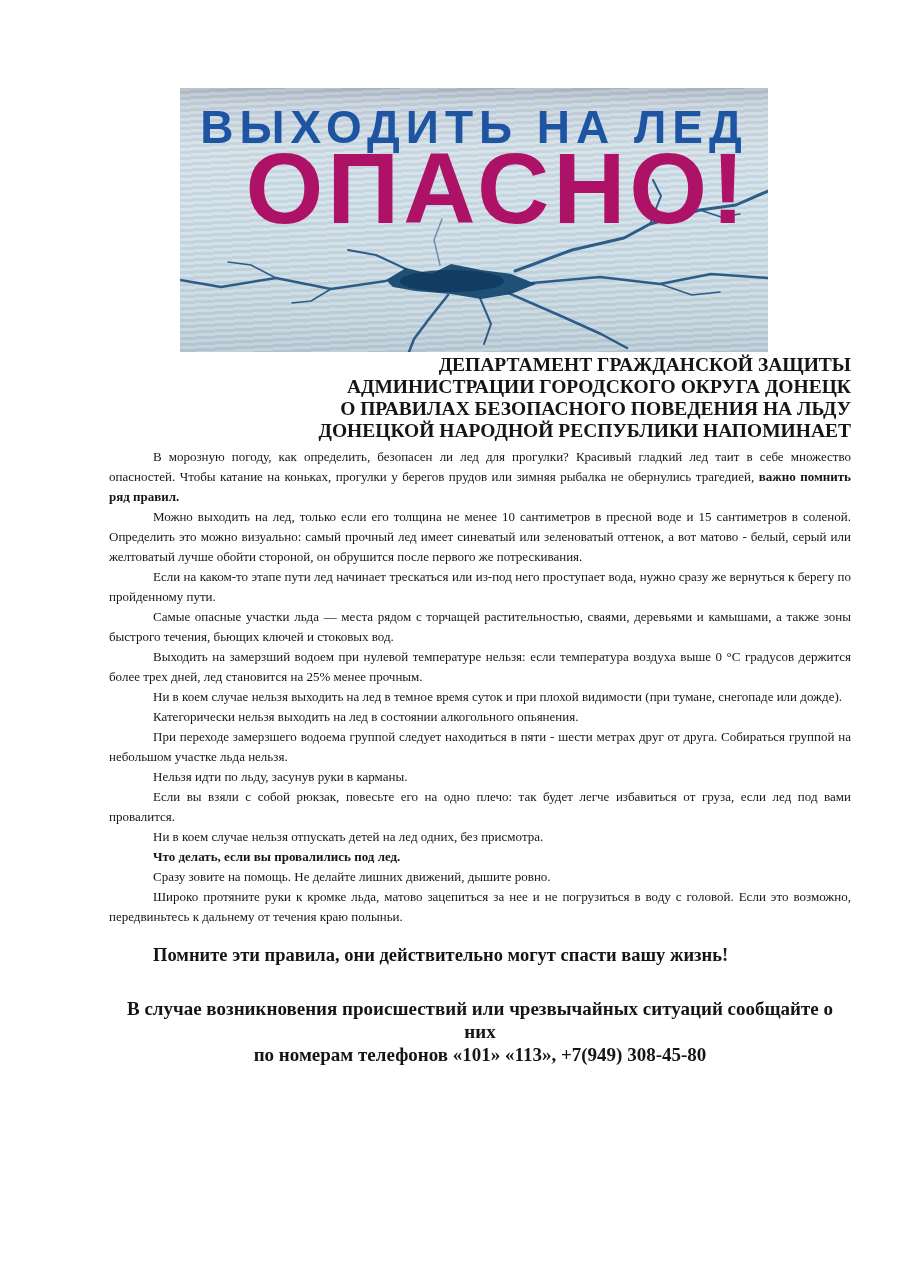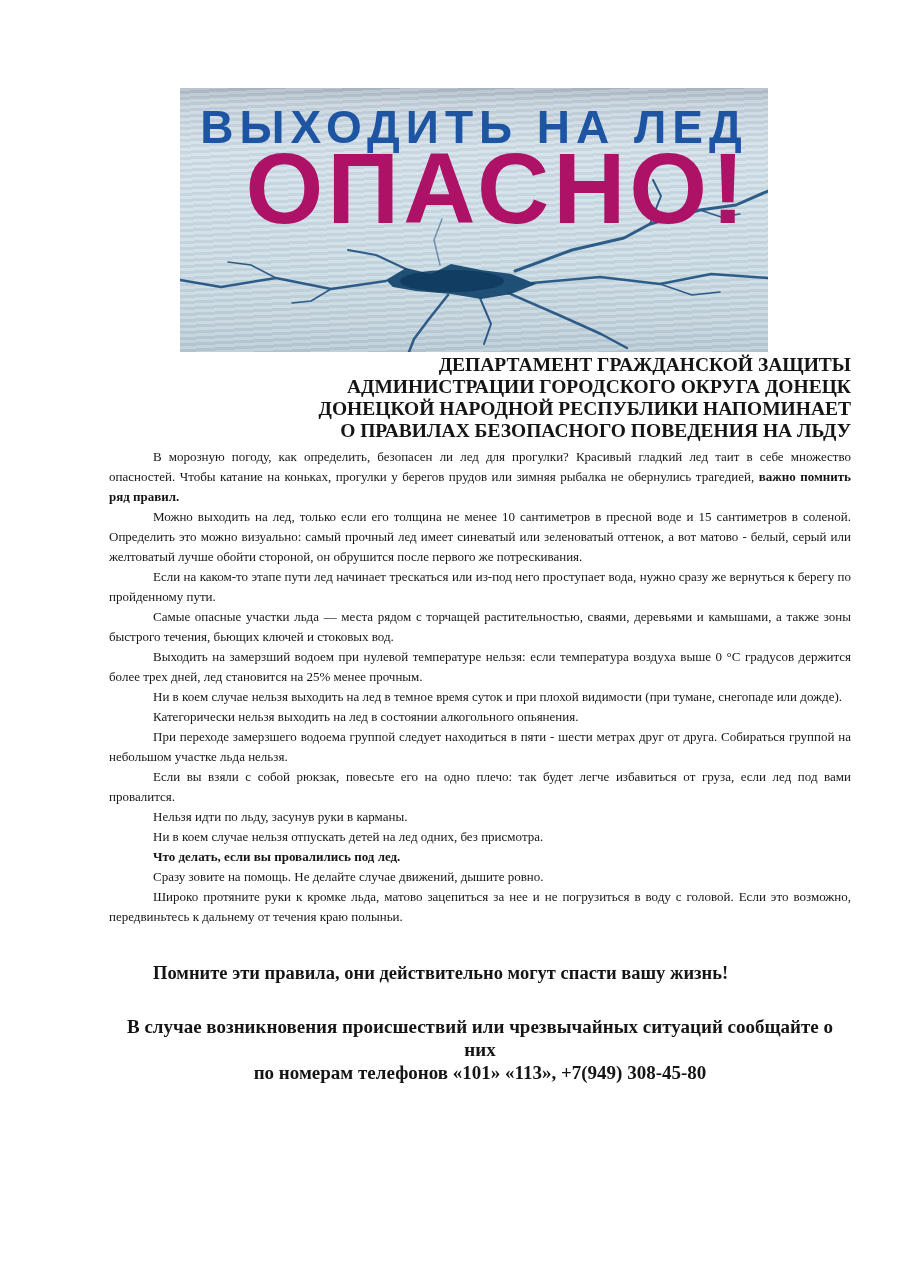--- a/index.html
+++ b/index.html
@@ -39,21 +39,21 @@
   .heading-line {
     text-align:right; font-weight:bold;
     font-size:19.5px; line-height:22px;
   }
   .body-text { margin-top:5px; }
   .body-text p {
     text-align:justify; text-indent:44px;
     font-size:13px; line-height:20px;
   }
   .reminder {
-    margin-top:36px; text-indent:44px;
+    margin-top:18px; text-indent:44px;
     font-weight:bold; font-size:18.5px; line-height:21.5px;
   }
   .footer {
     margin-top:30px; text-align:center;
     font-weight:bold; font-size:19px; line-height:23px;
   }
 </style>
 </head>
 <body>
 
@@ -90,37 +90,37 @@
       </g>
     </svg>
     <div class="banner-line banner-line1" style="color: rgb(30, 85, 163);">ВЫХОДИТЬ НА ЛЕД</div>
     <div class="banner-line banner-line2" style="color: rgb(173, 18, 102);">ОПАСНО!</div>
   </div>
 
   <div class="content">
     <div id="heading">
         <div class="heading-line">ДЕПАРТАМЕНТ ГРАЖДАНСКОЙ ЗАЩИТЫ</div>
         <div class="heading-line">АДМИНИСТРАЦИИ ГОРОДСКОГО ОКРУГА ДОНЕЦК</div>
+        <div class="heading-line">О ПРАВИЛАХ БЕЗОПАСНОГО ПОВЕДЕНИЯ НА ЛЬДУ</div>
         <div class="heading-line">ДОНЕЦКОЙ НАРОДНОЙ РЕСПУБЛИКИ НАПОМИНАЕТ</div>
-        <div class="heading-line">О ПРАВИЛАХ БЕЗОПАСНОГО ПОВЕДЕНИЯ НА ЛЬДУ</div>
       </div>
     <div id="paragraphs" class="body-text">
         <p><span>В морозную погоду, как определить, безопасен ли лед для прогулки? Красивый гладкий лед таит в себе множество опасностей. Чтобы катание на коньках, прогулки у берегов прудов или зимняя рыбалка не обернулись трагедией, </span><b>важно помнить ряд правил.</b></p>
         <p><span>Можно выходить на лед, только если его толщина не менее 10 сантиметров в пресной воде и 15 сантиметров в соленой. Определить это можно визуально: самый прочный лед имеет синеватый или зеленоватый оттенок, а вот матово - белый, серый или желтоватый лучше обойти стороной, он обрушится после первого же потрескивания.</span></p>
         <p><span>Если на каком-то этапе пути лед начинает трескаться или из-под него проступает вода, нужно сразу же вернуться к берегу по пройденному пути.</span></p>
         <p><span>Самые опасные участки льда — места рядом с торчащей растительностью, сваями, деревьями и камышами, а также зоны быстрого течения, бьющих ключей и стоковых вод.</span></p>
         <p><span>Выходить на замерзший водоем при нулевой температуре нельзя: если температура воздуха выше 0 °С градусов держится более трех дней, лед становится на 25% менее прочным.</span></p>
         <p><span>Ни в коем случае нельзя выходить на лед в темное время суток и при плохой видимости (при тумане, снегопаде или дожде).</span></p>
         <p><span>Категорически нельзя выходить на лед в состоянии алкогольного опьянения.</span></p>
         <p><span>При переходе замерзшего водоема группой следует находиться в пяти - шести метрах друг от друга. Собираться группой на небольшом участке льда нельзя.</span></p>
+        <p><span>Нельзя идти по льду, засунув руки в карманы.</span></p>
         <p><span>Если вы взяли с собой рюкзак, повесьте его на одно плечо: так будет легче избавиться от груза, если лед под вами провалится.</span></p>
-        <p><span>Нельзя идти по льду, засунув руки в карманы.</span></p>
         <p><span>Ни в коем случае нельзя отпускать детей на лед одних, без присмотра.</span></p>
         <p><b>Что делать, если вы провалились под лед.</b></p>
-        <p><span>Сразу зовите на помощь. Не делайте случае движений, дышите ровно.</span></p>
+        <p><span>Сразу зовите на помощь. Не делайте лишних движений, дышите ровно.</span></p>
         <p><span>Широко протяните руки к кромке льда, матово зацепиться за нее и не погрузиться в воду с головой. Если это возможно, передвиньтесь к дальнему от течения краю полыньи.</span></p>
       </div>
     <p class="reminder">Помните эти правила, они действительно могут спасти вашу жизнь!</p>
     <p class="footer"><span>В случае возникновения происшествий или чрезвычайных ситуаций сообщайте о них</span><br>
       <span>по номерам телефонов «101» «113», +7(949) 308-45-80</span>
     </p>
   </div>
 
 </div>
 

